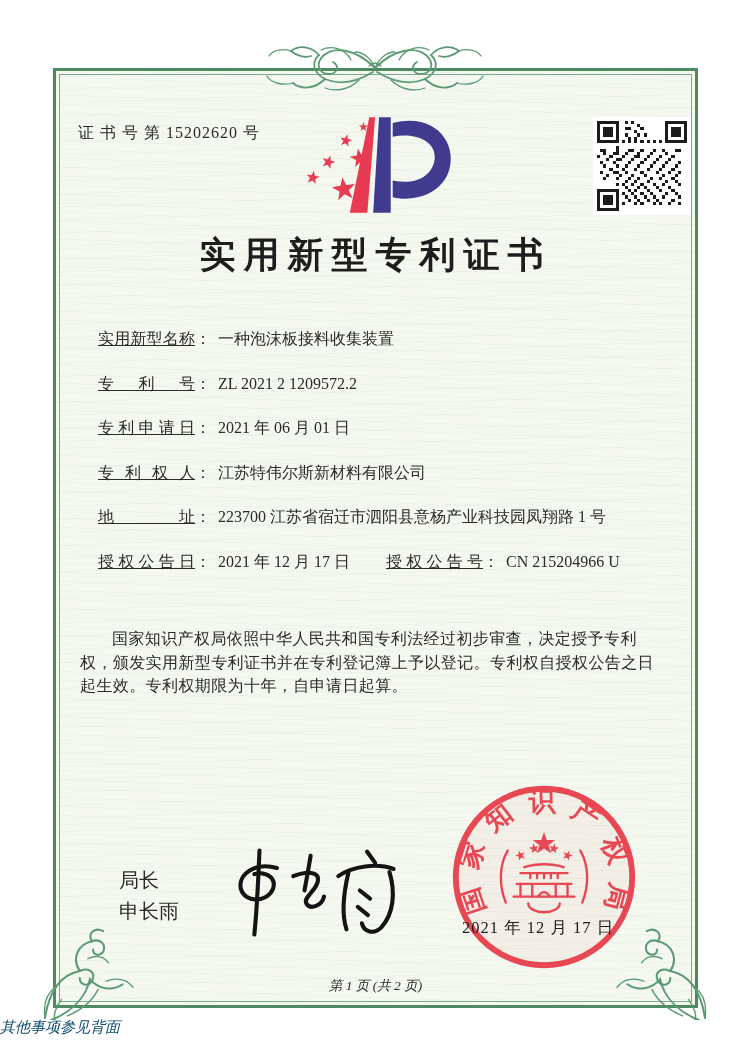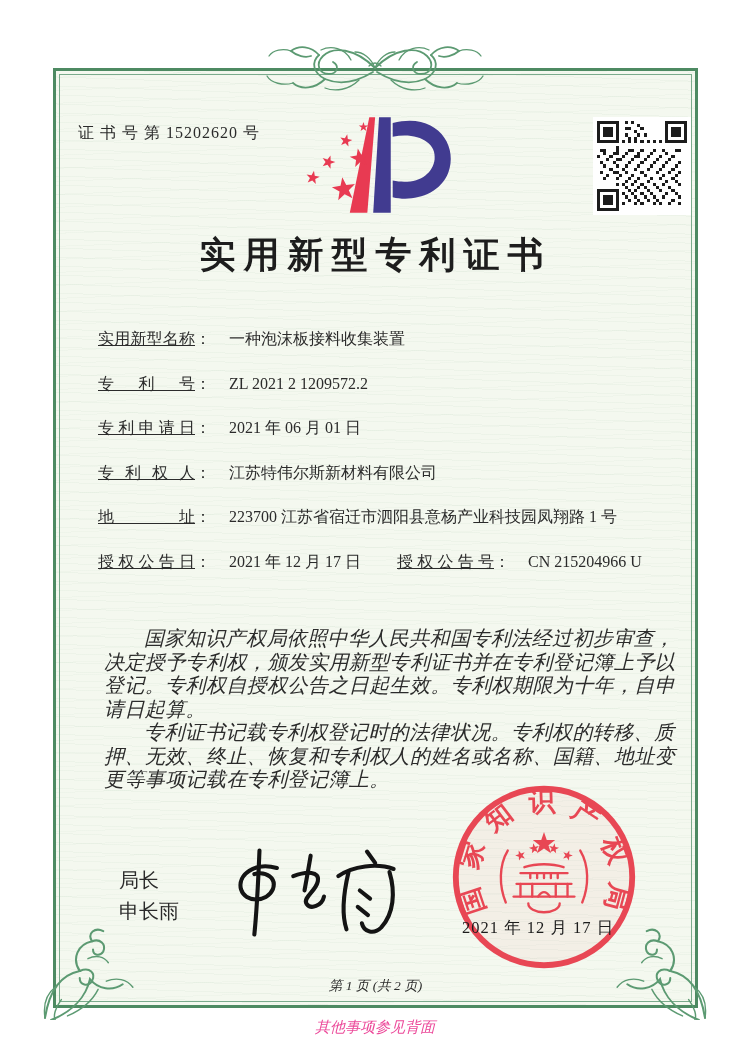--- a/index.html
+++ b/index.html
@@ -30,33 +30,33 @@
   .logo{position:absolute;left:247px;top:40px;width:156px;height:108px;}
   .qr{position:absolute;left:537px;top:46px;width:90px;height:90px;background:#fff;padding:4px;}
   .title{
     position:absolute;left:0;top:160px;width:100%;text-align:center;
     font-size:36px;font-weight:600;letter-spacing:8px;color:#1d1d1d;
   }
   
   .fields{position:absolute;left:42px;top:258px;width:570px;}
   .frow{height:44.6px;font-size:16px;white-space:nowrap;}
   .flabel{display:inline-block;width:97px;text-align:justify;text-align-last:justify;vertical-align:bottom;text-decoration:underline;}
-  .fvalue{margin-left:18px;}
+  .fvalue{margin-left:7px;}
   .grant-no{margin-left:36px;}
   
-  .paras{position:absolute;left:48px;top:556px;width:578px;font-size:20px;line-height:23.5px;letter-spacing:0.4px;font-style:italic;}
+  .paras{position:absolute;left:24px;top:556px;width:578px;font-size:16px;line-height:23.5px;letter-spacing:0.4px;}
   .paras p{margin:0;text-indent:2em;}
   
   .official{position:absolute;left:63px;top:794px;font-size:20px;line-height:31px;font-family:"Liberation Sans","DejaVu Sans",sans-serif;}
   .signature{position:absolute;left:140px;top:768px;width:215px;height:105px;}
   .seal{position:absolute;left:390px;top:708px;width:196px;height:196px;}
   .seal-date{position:absolute;left:406px;top:846px;width:200px;font-size:16.5px;letter-spacing:1px;color:#1c1c1c;}
   
   .page-ind{position:absolute;left:0;top:906px;width:100%;text-align:center;font-size:13.5px;font-style:italic;}
-  .back-note{position:absolute;left:0;top:1018px;width:100%;text-align:center;font-size:15px;font-style:italic;color:#ec4899;}
+  .back-note{position:absolute;left:0;top:1018px;width:100%;font-size:15px;font-style:italic;color:#0c4a6e;}
 </style>
 </head>
 <body>
 
 <div class="page">
 
   <svg width="0" height="0" style="position:absolute">
     <defs>
       <path id="star" d="M0,-12 L2.82,-3.88 L11.41,-3.71 L4.57,1.48 L7.05,9.71 L0,4.8 L-7.05,9.71 L-4.57,1.48 L-11.41,-3.71 L-2.82,-3.88 Z"></path>
       <g id="flourish" fill="none" stroke="#5c9a72" stroke-width="2" stroke-linecap="round">
@@ -143,21 +143,20 @@
       <div class="frow">
         <span class="flabel">地址</span><span>：</span><span class="fvalue">223700 江苏省宿迁市泗阳县意杨产业科技园凤翔路 1 号</span>
       </div>
       <div class="frow">
         <span class="flabel">授权公告日</span><span>：</span><span class="fvalue">2021 年 12 月 17 日</span><span class="flabel grant-no">授权公告号</span><span>：</span><span class="fvalue">CN 215204966 U</span>
       </div>
     </div>
 
     <div class="paras">
       <p>国家知识产权局依照中华人民共和国专利法经过初步审查，决定授予专利权，颁发实用新型专利证书并在专利登记簿上予以登记。专利权自授权公告之日起生效。专利权期限为十年，自申请日起算。</p>
-      <p>专利证书记载专利权登记时的法律状况。专利权的转移、质押、无效、终止、恢复和专利权人的姓名或名称、国籍、地址变更等事项记载在专利登记簿上。</p>
     </div>
 
     <div class="official">
       <div>局长</div>
       <div>申长雨</div>
     </div>
 
     <svg class="signature" viewBox="0 0 210 100">
       <g fill="none" stroke="#141414" stroke-width="4" stroke-linecap="round">
         <path d="M62,10 C61,34 60,62 57,92"></path>

